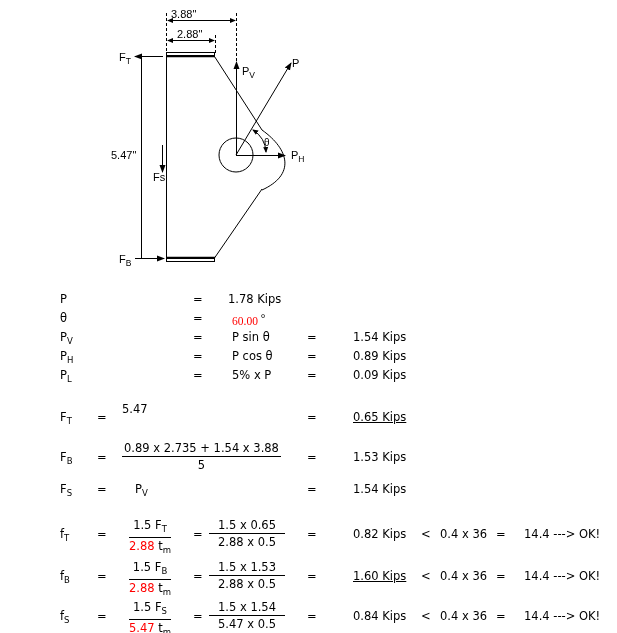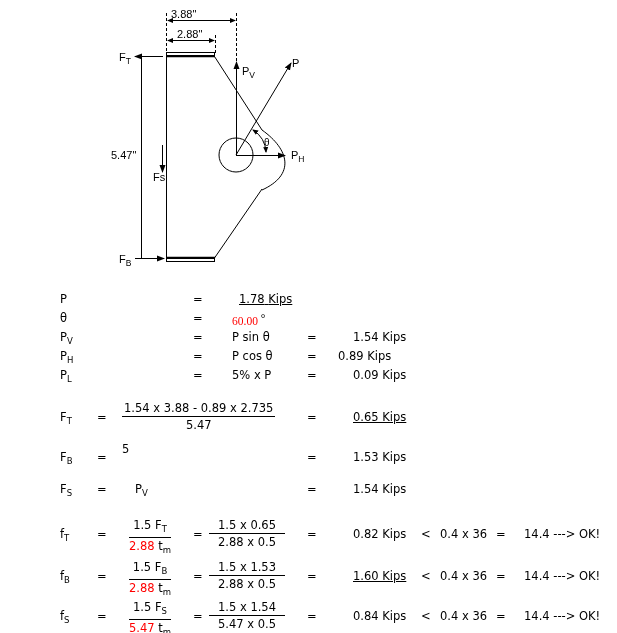--- a/index.html
+++ b/index.html
@@ -78,64 +78,64 @@
 <div class="abs dlbl" style="left:119px;top:252px;"><span>F</span><span class="sub">B</span></div>
 <div class="abs dlbl" style="left:153px;top:170px;">Fs</div>
 <div class="abs dlbl" style="left:242px;top:64px;"><span>P</span><span class="sub">V</span></div>
 <div class="abs dlbl" style="left:291px;top:148px;"><span>P</span><span class="sub">H</span></div>
 <div class="abs dlbl" style="left:292px;top:56px;">P</div>
 <div class="abs dlbl" style="left:264px;top:136px;font-size:10px;">θ</div>
 
 <div>
   <div class="abs" style="left:60px;top:292px;">P</div>
   <div class="abs" style="left:193px;top:292px;">=</div>
-  <div class="abs" style="left:239px;top:292px;text-decoration:underline;"><span>1.78</span> <span>Kips</span></div>
+  <div class="abs" style="left:228px;top:292px;"><span>1.78</span> <span>Kips</span></div>
 </div>
 <div>
   <div class="abs" style="left:60px;top:311px;">θ</div>
   <div class="abs" style="left:193px;top:311px;">=</div>
   <div class="abs" style="left:232px;top:311px;font-family:Liberation Serif, serif;"><span class="red">60.00</span> <span style="vertical-align:3px;">°</span></div>
 </div>
 
 <div>
   <div class="abs" style="left:60px;top:330px;"><span>P</span><span class="sub">V</span></div>
   <div class="abs" style="left:193px;top:330px;">=</div>
   <div class="abs" style="left:232px;top:330px;">P sin θ</div>
   <div class="abs" style="left:307px;top:330px;">=</div>
   <div class="abs" style="left:353px;top:330px;">1.54 Kips</div>
 </div>
 <div>
   <div class="abs" style="left:60px;top:349px;"><span>P</span><span class="sub">H</span></div>
   <div class="abs" style="left:193px;top:349px;">=</div>
   <div class="abs" style="left:232px;top:349px;">P cos θ</div>
   <div class="abs" style="left:307px;top:349px;">=</div>
-  <div class="abs" style="left:338px;top:349px;">0.89 Kips</div>
+  <div class="abs" style="left:353px;top:349px;">0.89 Kips</div>
 </div>
 <div>
   <div class="abs" style="left:60px;top:368px;"><span>P</span><span class="sub">L</span></div>
   <div class="abs" style="left:193px;top:368px;">=</div>
   <div class="abs" style="left:232px;top:368px;">5% x P</div>
   <div class="abs" style="left:307px;top:368px;">=</div>
   <div class="abs" style="left:353px;top:368px;">0.09 Kips</div>
 </div>
 
 <div>
   <div class="abs" style="left:60px;top:410px;"><span>F</span><span class="sub">T</span></div>
   <div class="abs" style="left:97px;top:410px;">=</div>
   <div class="frac" style="left:122px;top:401px;">
-    <span class="num">1.54 x 3.88 - 0.89 x 2.735</span>
     <span class="den">5.47</span>
   </div>
   <div class="abs" style="left:307px;top:410px;">=</div>
   <div class="abs" style="left:353px;top:410px;text-decoration:underline;">0.65 Kips</div>
 </div>
 <div>
   <div class="abs" style="left:60px;top:450px;"><span>F</span><span class="sub">B</span></div>
   <div class="abs" style="left:97px;top:450px;">=</div>
   <div class="frac" style="left:122px;top:441px;">
+    <span class="num">0.89 x 2.735 + 1.54 x 3.88</span>
     <span class="den">5</span>
   </div>
   <div class="abs" style="left:307px;top:450px;">=</div>
   <div class="abs" style="left:353px;top:450px;">1.53 Kips</div>
 </div>
 <div>
   <div class="abs" style="left:60px;top:482px;"><span>F</span><span class="sub">S</span></div>
   <div class="abs" style="left:97px;top:482px;">=</div>
   <div class="abs" style="left:135px;top:482px;"><span>P</span><span class="sub">V</span></div>
   <div class="abs" style="left:307px;top:482px;">=</div>

